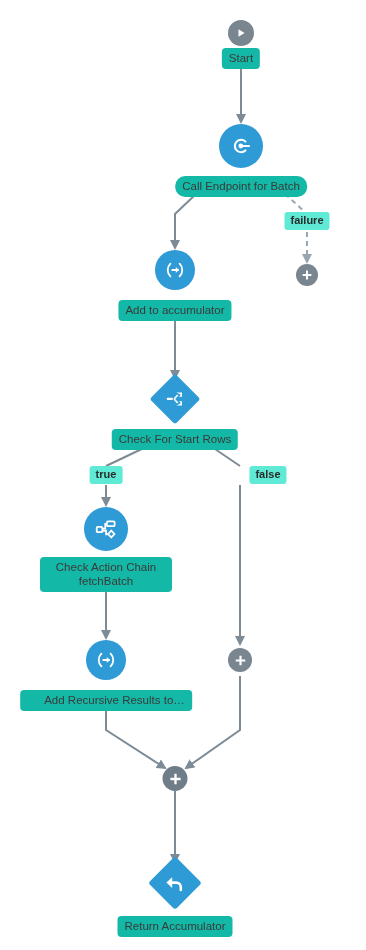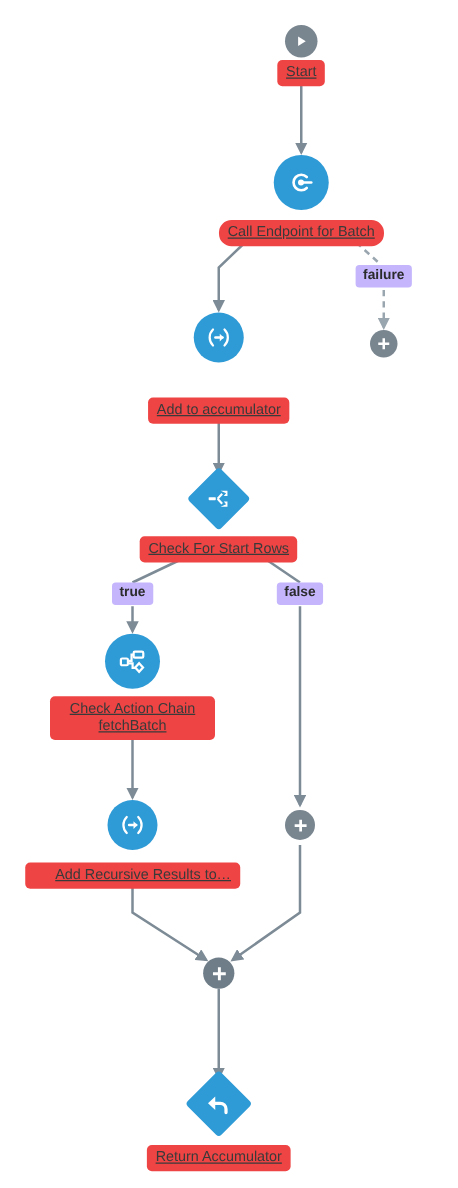--- a/index.html
+++ b/index.html
@@ -73,39 +73,38 @@
     display: flex;
     align-items: center;
     justify-content: center;
   }
 
   
   .label {
     position: absolute;
     left: 50%;
     transform: translateX(-50%);
-    background: #ef4444;
+    background: #14b8a6;
     color: #3a3a3a;
     font-size: 11.5px;
     line-height: 14px;
     padding: 3px 7px 4px 7px;
     border-radius: 4px;
     white-space: nowrap;
     text-align: center;
-    text-decoration: underline;
   }
   .label.two {
     white-space: normal;
     width: 118px;
   }
   .edge-label {
     position: absolute;
     left: 50%;
     transform: translateX(-50%);
-    background: #c4b5fd;
+    background: #5eead4;
     color: #2b2b2b;
     font-size: 11px;
     line-height: 13px;
     font-weight: bold;
     padding: 2px 6px 3px 6px;
     border-radius: 3px;
     white-space: nowrap;
   }
 
   svg { display: block; }
@@ -194,21 +193,21 @@
     <div class="circle blue" style="width:40px; height:40px;">
       <span>
         <svg width="24" height="24" viewBox="0 0 24 24">
           <path d="M7.4 5.6 A9 9 0 0 0 7.4 18.4" fill="none" stroke="#ffffff" stroke-width="1.8" stroke-linecap="round"></path>
           <path d="M16.6 5.6 A9 9 0 0 1 16.6 18.4" fill="none" stroke="#ffffff" stroke-width="1.8" stroke-linecap="round"></path>
           <line x1="9.3" y1="12" x2="15" y2="12" stroke="#ffffff" stroke-width="2" stroke-linecap="round"></line>
           <path d="M12.8 8.9 L15.9 12 L12.8 15.1 Z" fill="#ffffff"></path>
         </svg>
       </span>
     </div>
-    <div class="label" style="top:68px;">Add to accumulator</div>
+    <div class="label" style="top:50px;">Add to accumulator</div>
   </div>
 
   <div class="node" style="left:175px; top:381px;">
     <div class="diamond" style="width:36px; height:36px;">
       <span class="dshape"></span>
       <span class="dicon">
         <svg width="22" height="22" viewBox="0 0 24 24">
           <rect x="3.2" y="10.6" width="6.2" height="2.6" rx="0.6" fill="#ffffff"></rect>
           <path d="M11 12 L15 7.6" stroke="#ffffff" stroke-width="1.8" fill="none"></path>
           <path d="M11 12 L15 16.4" stroke="#ffffff" stroke-width="1.8" fill="none"></path>
@@ -218,21 +217,21 @@
       </span>
     </div>
     <div class="label" style="top:48px;">Check For Start Rows</div>
   </div>
 
   <div class="node" style="left:106px; top:466px;">
     <div class="edge-label" style="top:0;">true</div>
   </div>
 
   <div class="node" style="left:240px; top:466px;">
-    <div class="edge-label" style="top:0;">false</div>
+    <div class="edge-label" style="top:0;margin-left:28px;">false</div>
   </div>
 
   <div class="node" style="left:106px; top:507px;">
     <div class="circle blue" style="width:44px; height:44px;">
       <span>
         <svg width="25" height="25" viewBox="0 0 24 24">
           <rect x="2.6" y="9.4" width="5.4" height="5.2" rx="1" fill="none" stroke="#ffffff" stroke-width="1.7"></rect>
           <rect x="12.4" y="4.2" width="7.4" height="4.6" rx="1" fill="none" stroke="#ffffff" stroke-width="1.7"></rect>
           <path d="M8.6 11.2 H10.8 V6.5 H12.2" fill="none" stroke="#ffffff" stroke-width="1.7"></path>
           <path d="M8.6 13.2 H11.6 V16.6 H13.6" fill="none" stroke="#ffffff" stroke-width="1.7"></path>

